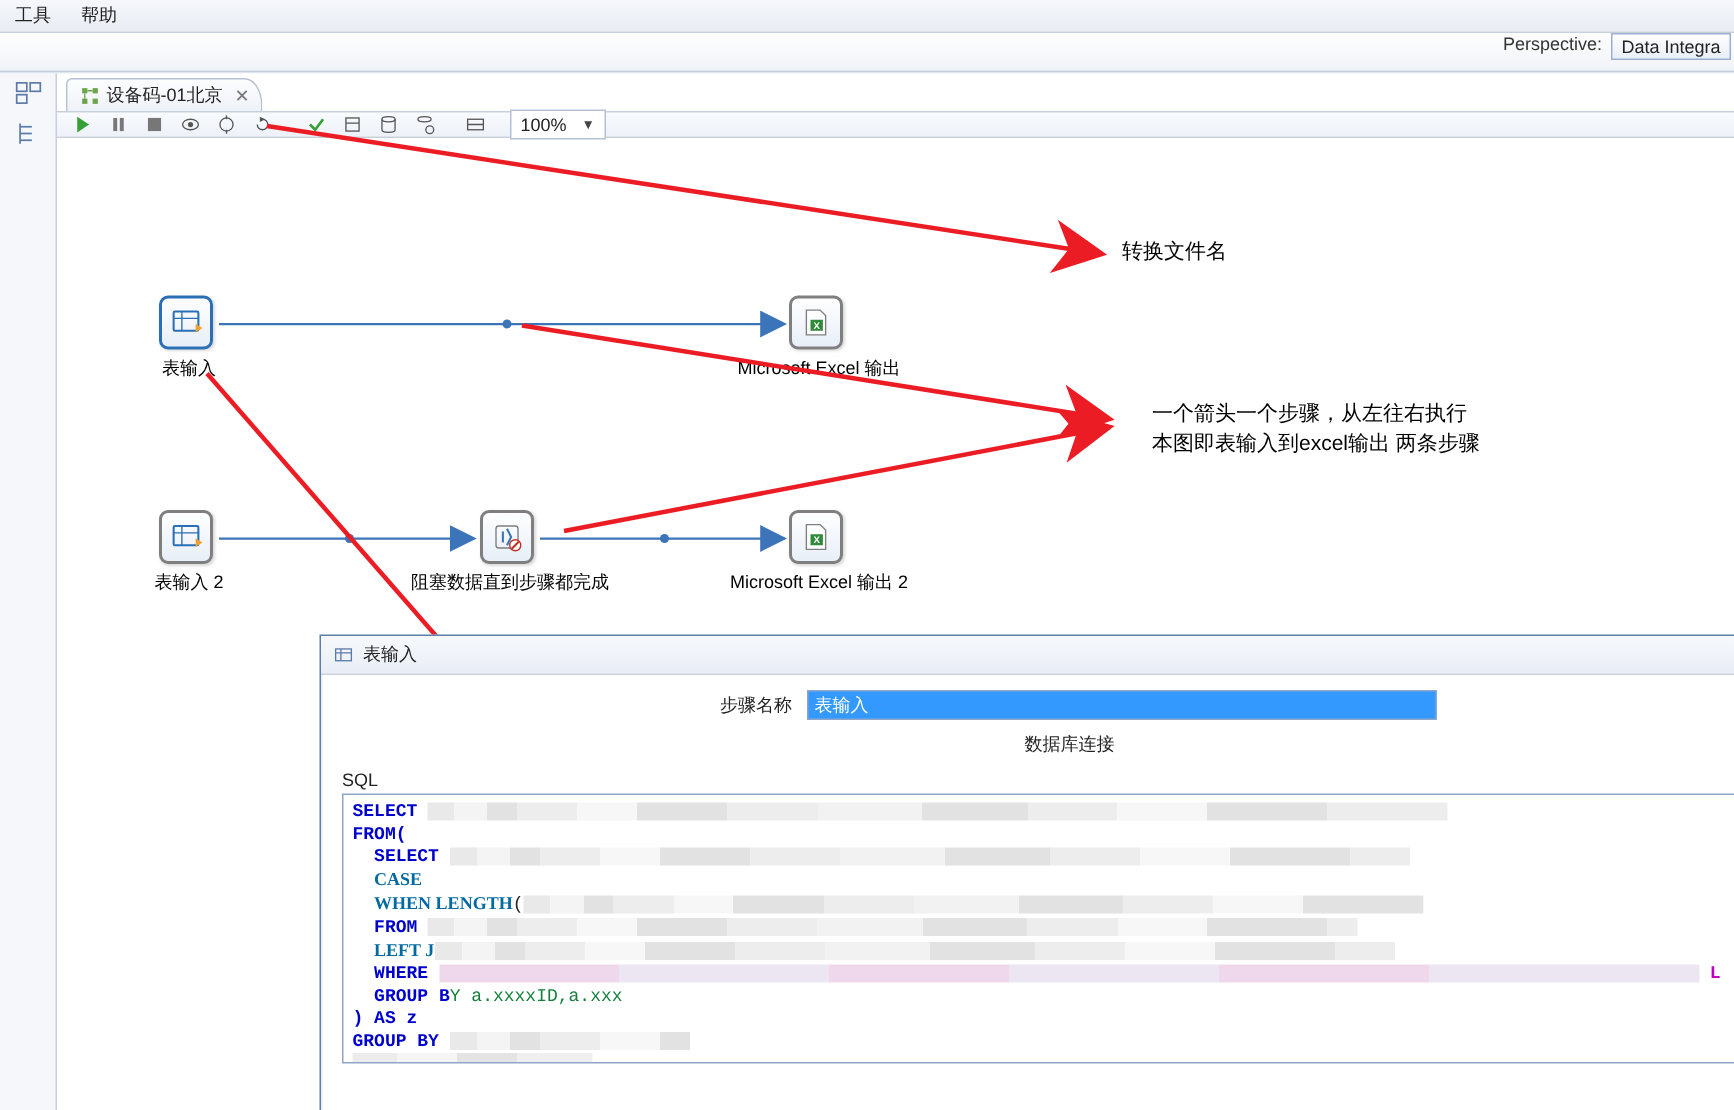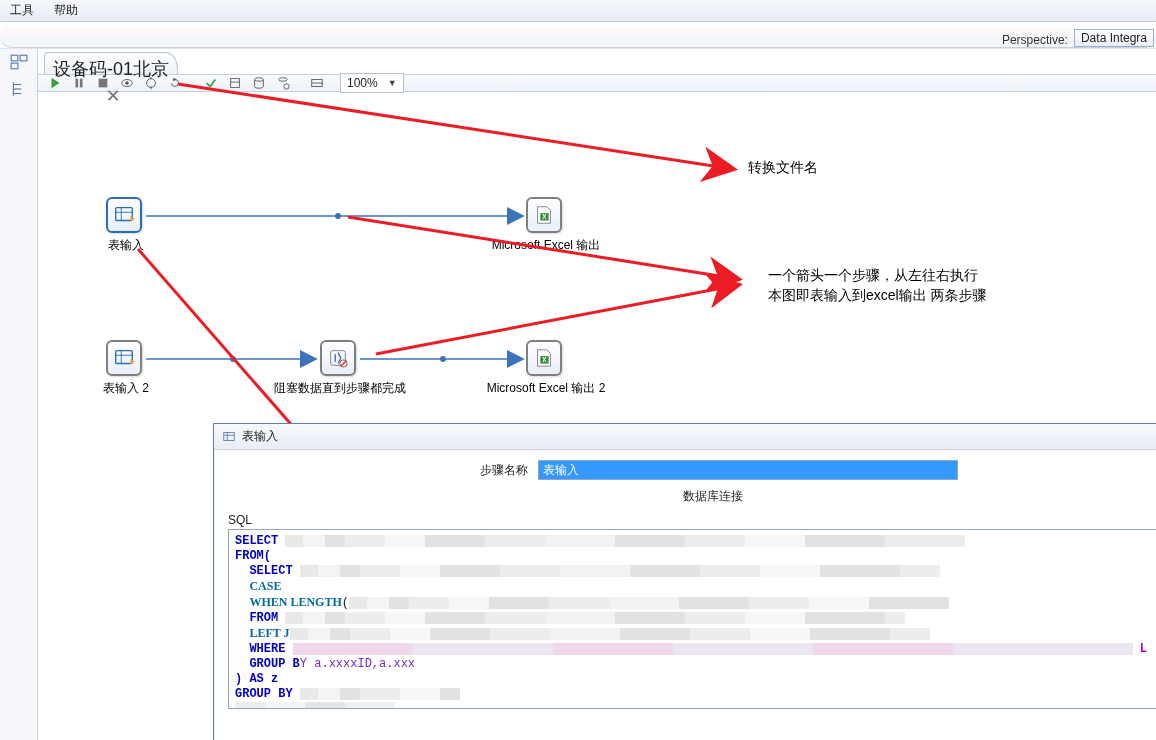--- a/index.html
+++ b/index.html
@@ -19,22 +19,22 @@
     display:flex; align-items:center;
     padding:0 2px; gap:4px; user-select:none;
   }
   .menubar .item { padding:2px 8px; cursor:default; }
 
   
   .strip {
     height: 26px;
     background: linear-gradient(#fefefe, #f0f3f8);
     border-bottom: 1px solid #c8cfdb;
-    display:flex; align-items:flex-end; justify-content:flex-end;
-    padding-right:2px; gap:6px;border-radius:12px;
+    display:flex; align-items:flex-start; justify-content:flex-end;
+    padding-right:2px; gap:6px;
   }
   .strip .label { color:#333; }
   .strip .persp-btn {
     border:1px solid #9aaed0; background:linear-gradient(#fff,#e9eef7);
     padding:1px 6px; font-size:12px;
   }
 
   
   .main {
     display:flex;
@@ -65,22 +65,21 @@
   .tab {
     height:22px;
     display:flex; align-items:center;
     gap:4px;
     padding:0 8px;
     background:linear-gradient(#fdfdff,#eef2f9);
     border:1px solid #b6c1d6;
     border-bottom:none;
     border-top-left-radius:4px;
     border-top-right-radius:12px 18px;
-    font-size:18px;
-    flex-direction:column;
+    font-size:12px;
   }
   .tab svg { width:14px; height:14px; }
 
   
   .toolbar {
     height:18px;
     border-top:1px solid #c8cfdb;
     border-bottom:1px solid #c8cfdb;
     display:flex; align-items:center;
     gap:2px; padding:0 6px;
@@ -465,21 +464,21 @@
         </div>
         <div class="sql-label">SQL</div>
         <div class="sql-box"><span class="kw-blue">SELECT</span> <span class="mosaic" style="width:680px"></span>
 <span class="kw-blue">FROM(</span>
   <span class="kw-blue">SELECT</span> <span class="mosaic" style="width:640px"></span>
   <span class="kw-mag">CASE</span>
   <span class="kw-mag">WHEN LENGTH</span>(<span class="mosaic" style="width:600px"></span>
   <span class="kw-blue">FROM</span> <span class="mosaic" style="width:620px"></span>
   <span class="kw-mag">LEFT J</span><span class="mosaic" style="width:640px"></span>
   <span class="kw-blue">WHERE</span> <span class="mosaic" style="width:840px;background:linear-gradient(90deg,#f0d8ec 0 120px,#ece6f2 120px 260px,#f0d8ec 260px 380px,#ece6f2 380px 520px,#f0d8ec 520px 660px,#ece6f2 660px 840px)"></span><span style="color:#c000c0;font-weight:bold"> L</span>
-  <span class="kw-blue">GROUP B</span><span style="color:#6d28d9">Y a.xxxxID,a.xxx</span>
+  <span class="kw-blue">GROUP B</span><span style="color:#15803d">Y a.xxxxID,a.xxx</span>
 <span class="kw-blue">) AS z</span>
 <span class="kw-blue">GROUP BY</span> <span class="mosaic" style="width:160px"></span>
 <span class="mosaic-row" style="width:160px"></span></div>
       </div>
     </div>
 
   </div>
 </div>
 
 </body></html>

